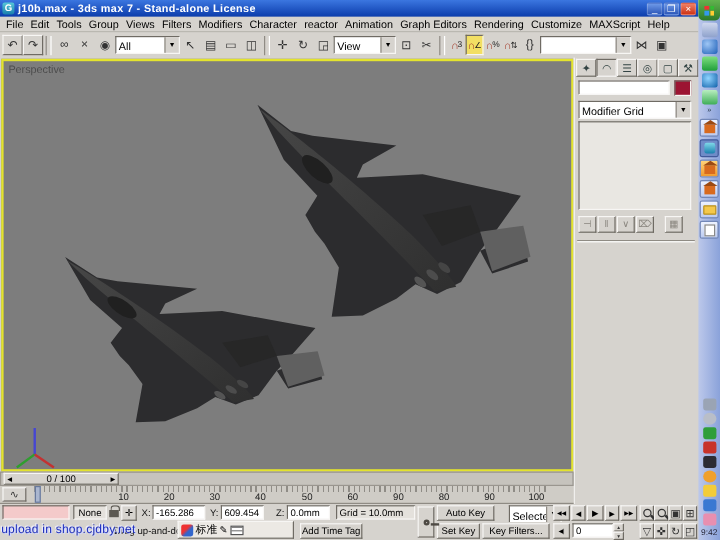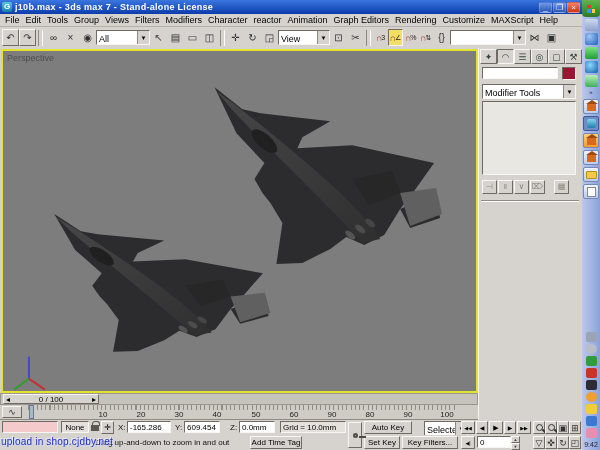--- a/index.html
+++ b/index.html
@@ -265,21 +265,21 @@
         <span class="cptab">
             <span class="g">▢</span>
           </span>
         <span class="cptab">
             <span class="g">⚒</span>
           </span>
       </div>
       <div class="cp-name fld" style="position:absolute"></div>
       <div class="cp-swatch"></div>
       <div class="combo cp-modlist">
-        <span class="val">Modifier Tools</span>
+        <span class="val">Modifier Grid</span>
         <span class="arr">▼</span>
       </div>
       <div class="cp-stack"></div>
       <div class="cp-btnrow">
         <span class="cpb b">
             <span class="g">⊣</span>
           </span>
         <span class="cpb b">
             <span class="g">‖</span>
           </span>
@@ -384,20 +384,26 @@
           <span class="g">↻</span>
         </span>
       <span class="navic" style="left:569px;top:1px">
           <span class="g">◰</span>
         </span>
     </div>
   </div>
 
   <div class="wm">upload in shop.cjdby.net</div>
 
+  <div class="ime">
+    <span class="ime-ico"></span>
+    <span>标准</span>
+    <span style="font-size:8px">✎</span>
+    <span class="kbd"></span>
+  </div>
 
   <div class="taskbar">
     <div class="startbtn">
         <span class="flag">
           <i></i>
           <i></i>
           <i></i>
           <i></i>
         </span>
       </div>

